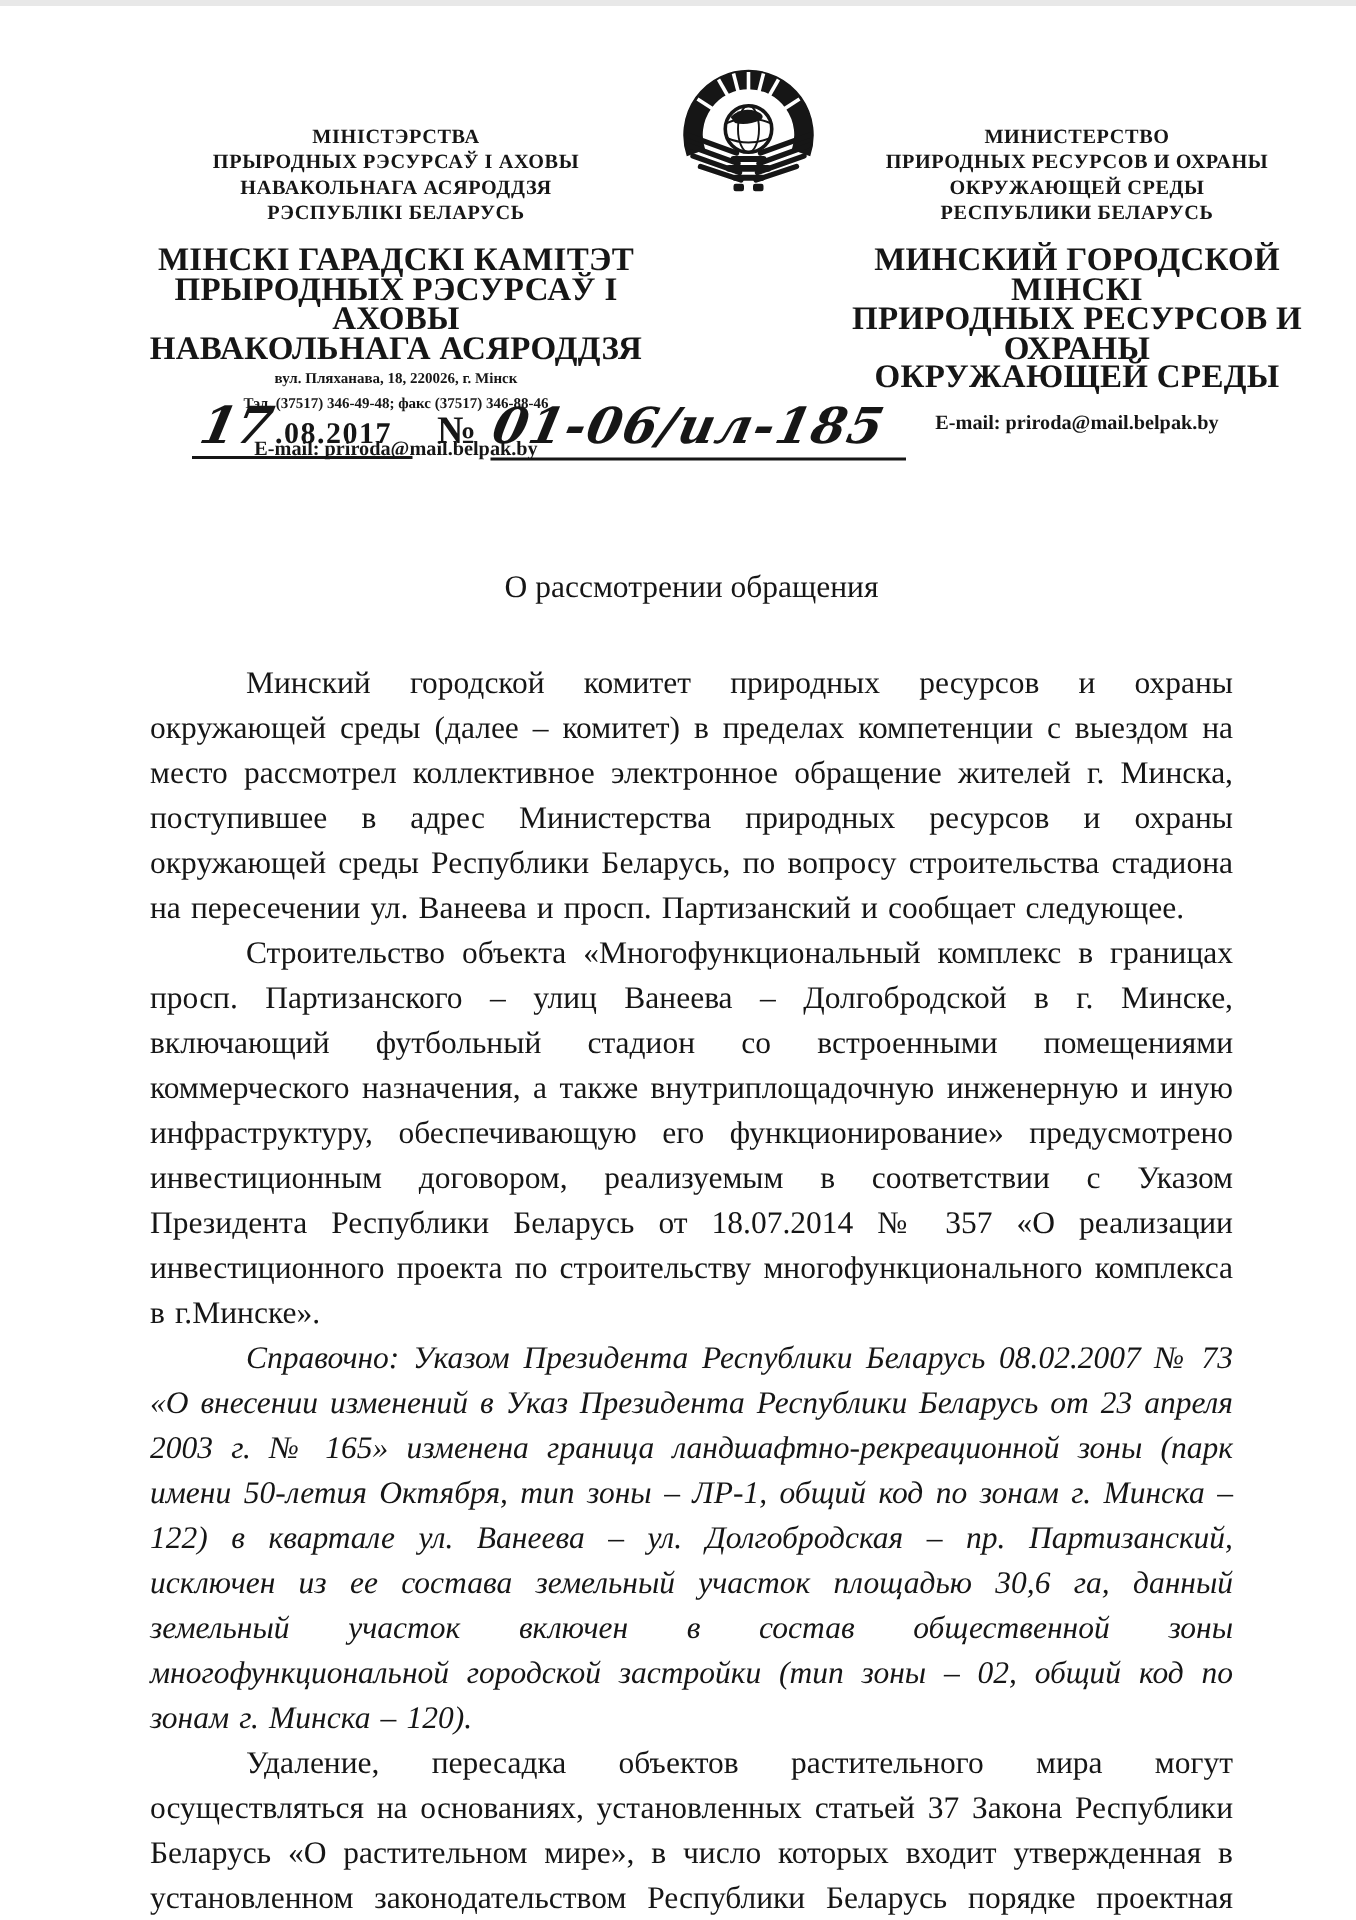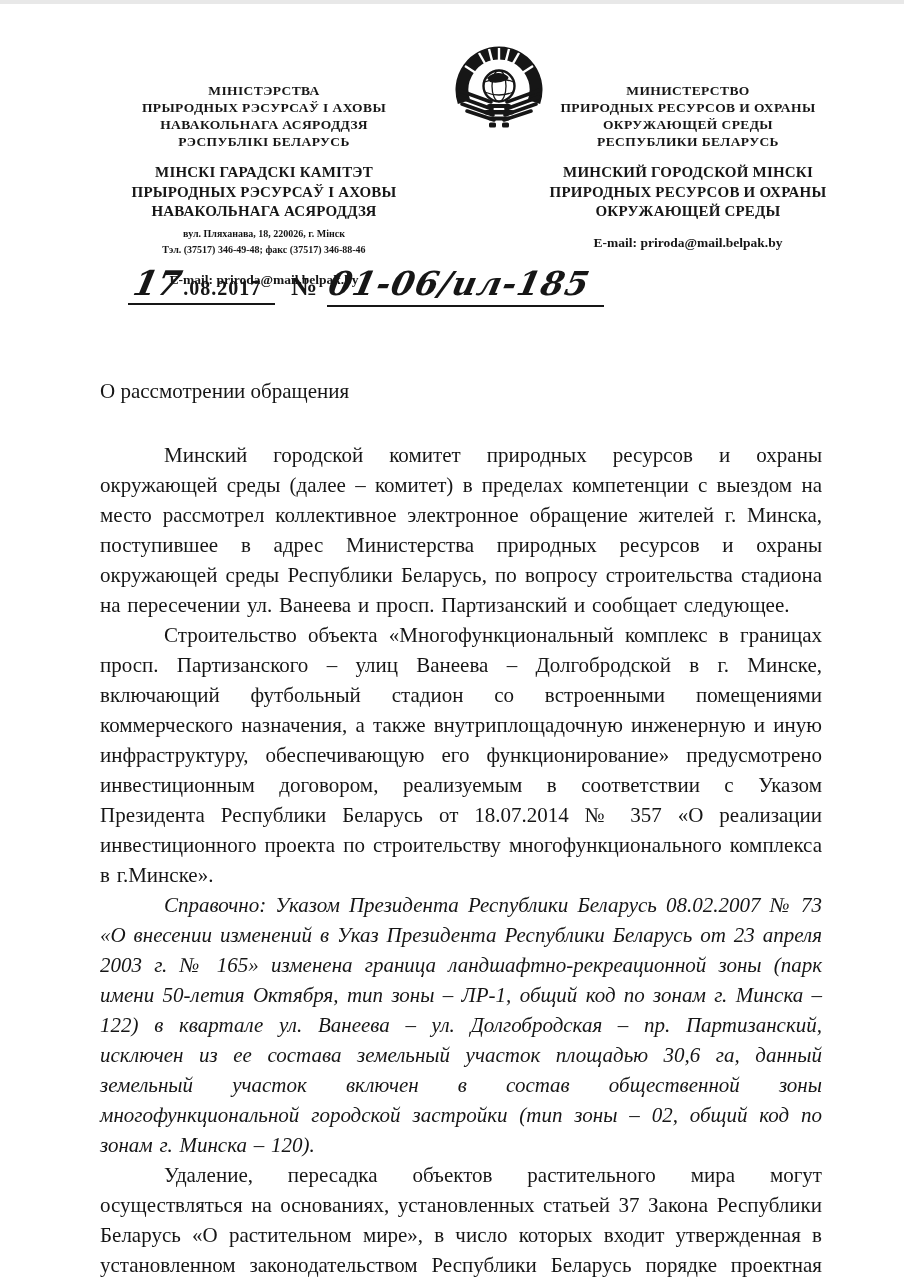--- a/index.html
+++ b/index.html
@@ -8,23 +8,23 @@
     width:904px; height:1280px;
     margin:4px auto;
     background:#ffffff;
     font-family:"Liberation Serif","DejaVu Serif",serif;
     color:#161616;
     overflow:hidden;
   }
   
   .lh-col { position:absolute; top:78px; width:348px; text-align:center; font-weight:bold; }
   .lh-left  { left:90px; }
-  .lh-right { left:514px; }
+  .lh-right { left:544px; }
   .lh-ministry { font-size:13.5px; line-height:17px; letter-spacing:0.4px; }
-  .lh-committee { margin-top:13px; font-size:15px; line-height:19.5px; letter-spacing:0.2px; }
+  .lh-committee { margin-top:13px; font-size:22px; line-height:19.5px; letter-spacing:0.2px; }
   .lh-address { margin-top:4px; font-size:10px; line-height:16.5px; }
   .lh-email { margin-top:13px; font-size:13.5px; }
   .lh-email .addr { }
   .emblem { position:absolute; left:451px; top:42px; width:96px; height:88px; }
   
   .refline { position:absolute; left:128px; top:262px; white-space:nowrap; }
   .u-group { display:inline-block; border-bottom:2.5px solid #161616; vertical-align:baseline; }
   .date-group { padding:0 14px 3px 6px; }
   .num-group  { margin-left:10px; padding:0 14px 3px 2px; }
   .typed { font-size:20px; font-weight:bold; letter-spacing:1px; }
@@ -33,21 +33,21 @@
     display:inline-block;
     font-family:"DejaVu Serif",serif;
     font-style:italic; font-weight:bold;
     transform:skewX(-12deg);
   }
   .hand-date { font-size:34px; line-height:34px; margin-right:2px; }
   .hand-num  { font-size:33px; line-height:36px; letter-spacing:1px; }
   
   .doc-body { position:absolute; left:100px; top:372px; width:722px;
               font-size:21px; line-height:30px; }
-  .subject { margin:0 0 34px 0; }
+  .subject { margin:0 0 34px 0;text-align:center; }
   .para { margin:0; text-indent:64px; text-align:justify; word-spacing:1.5px; }
   .para.italic { font-style:italic; }
 </style>
 </head>
 <body>
 
 <div class="page">
 
   <div class="lh-col lh-left">
     <div class="lh-ministry">

